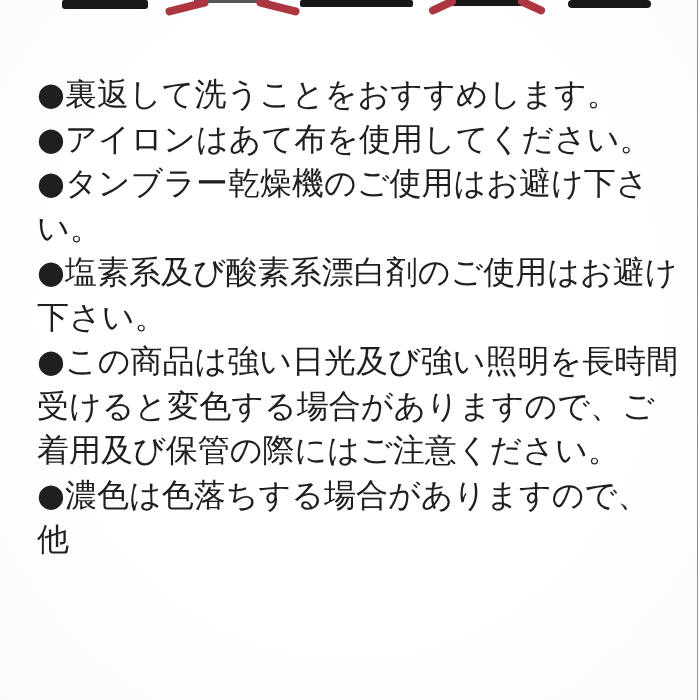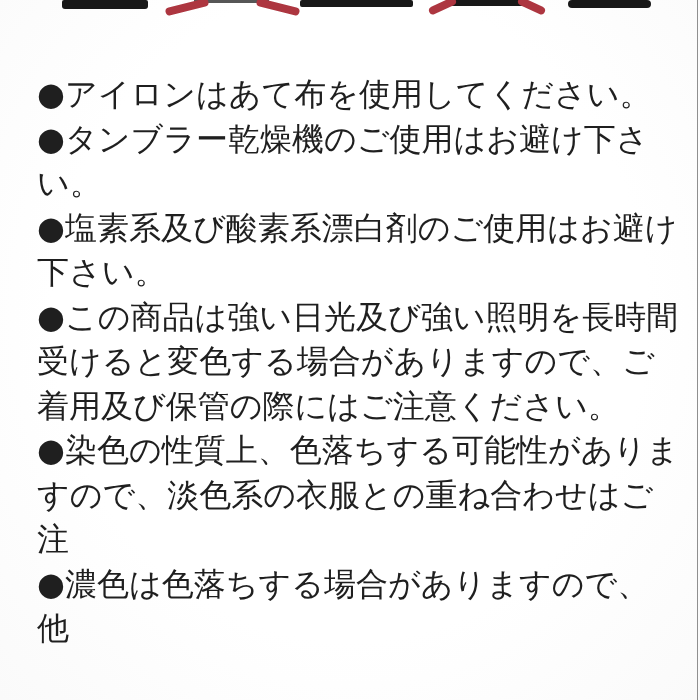--- a/index.html
+++ b/index.html
@@ -71,22 +71,22 @@
     <div class="sym sym3"></div>
     <div class="sym sym4">
       <div class="bar4"></div>
       <div class="cross-left4"></div>
       <div class="cross-right4"></div>
     </div>
     <div class="sym sym5"></div>
   </div>
 
   <div class="text-block">
+    <p>●裏返して洗うことをおすすめします。</p>
     <p>●アイロンはあて布を使用してください。</p>
     <p>●タンブラー乾燥機のご使用はお避け下さい。</p>
     <p>●塩素系及び酸素系漂白剤のご使用はお避け下さい。</p>
     <p>●この商品は強い日光及び強い照明を長時間受けると変色する場合がありますので、ご着用及び保管の際にはご注意ください。</p>
-    <p>●染色の性質上、色落ちする可能性がありますので、淡色系の衣服との重ね合わせはご注</p>
     <p>●濃色は色落ちする場合がありますので、他</p>
   </div>
 
   <div class="right-edge"></div>
 </div>
 
 </body></html>

